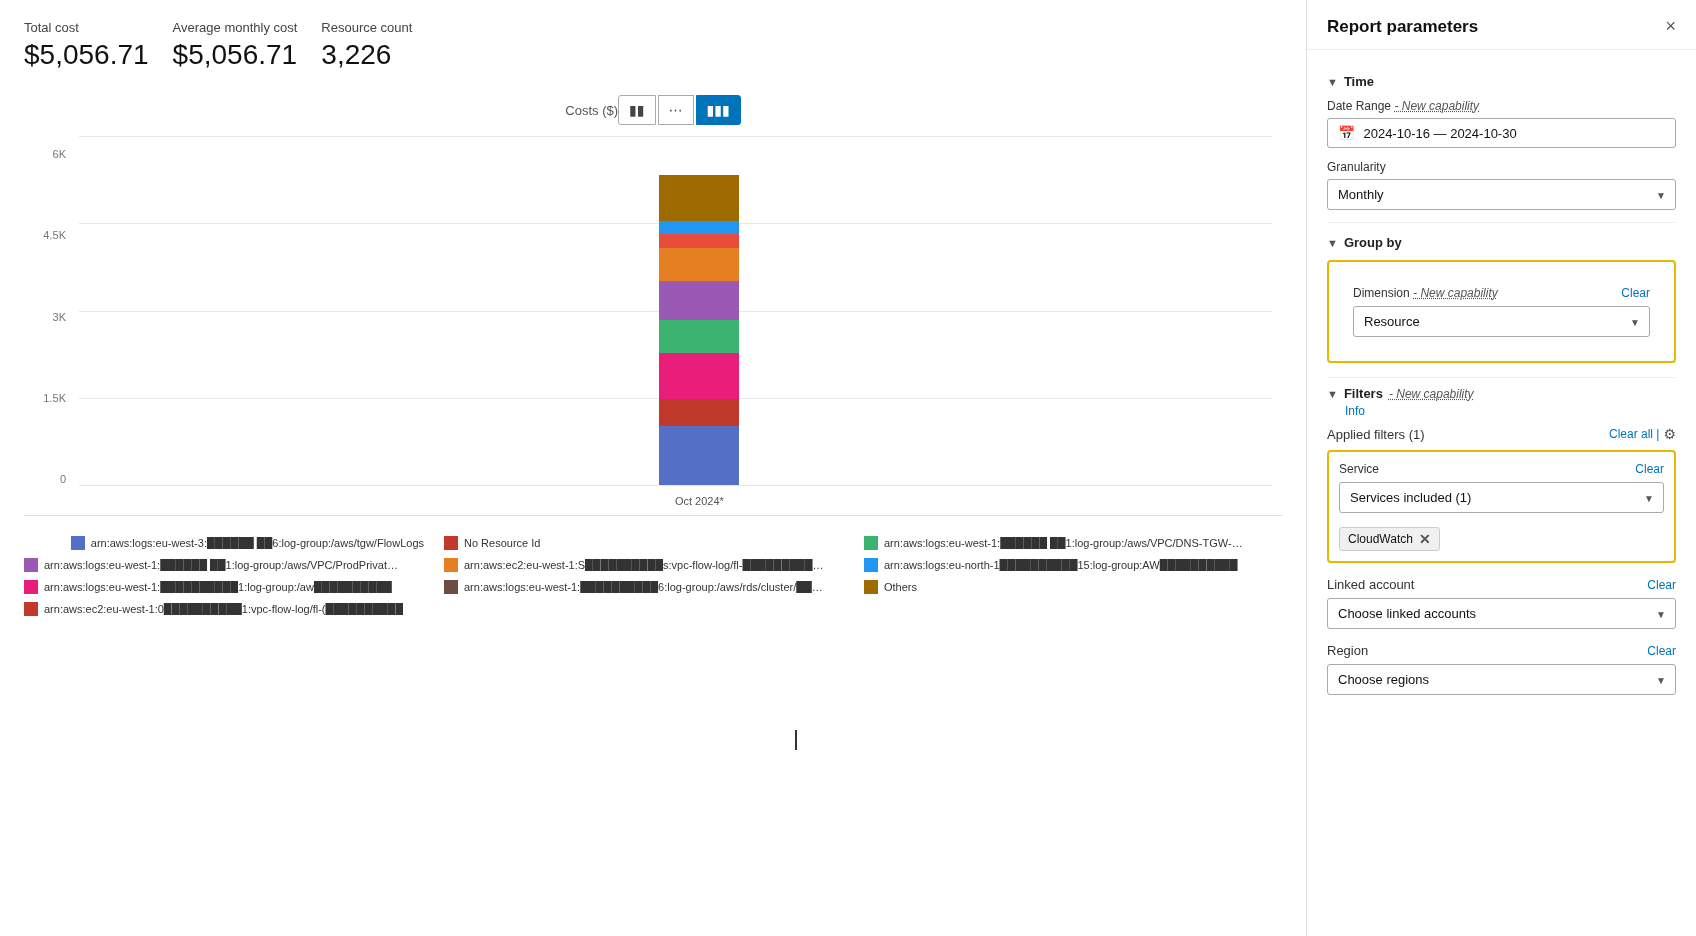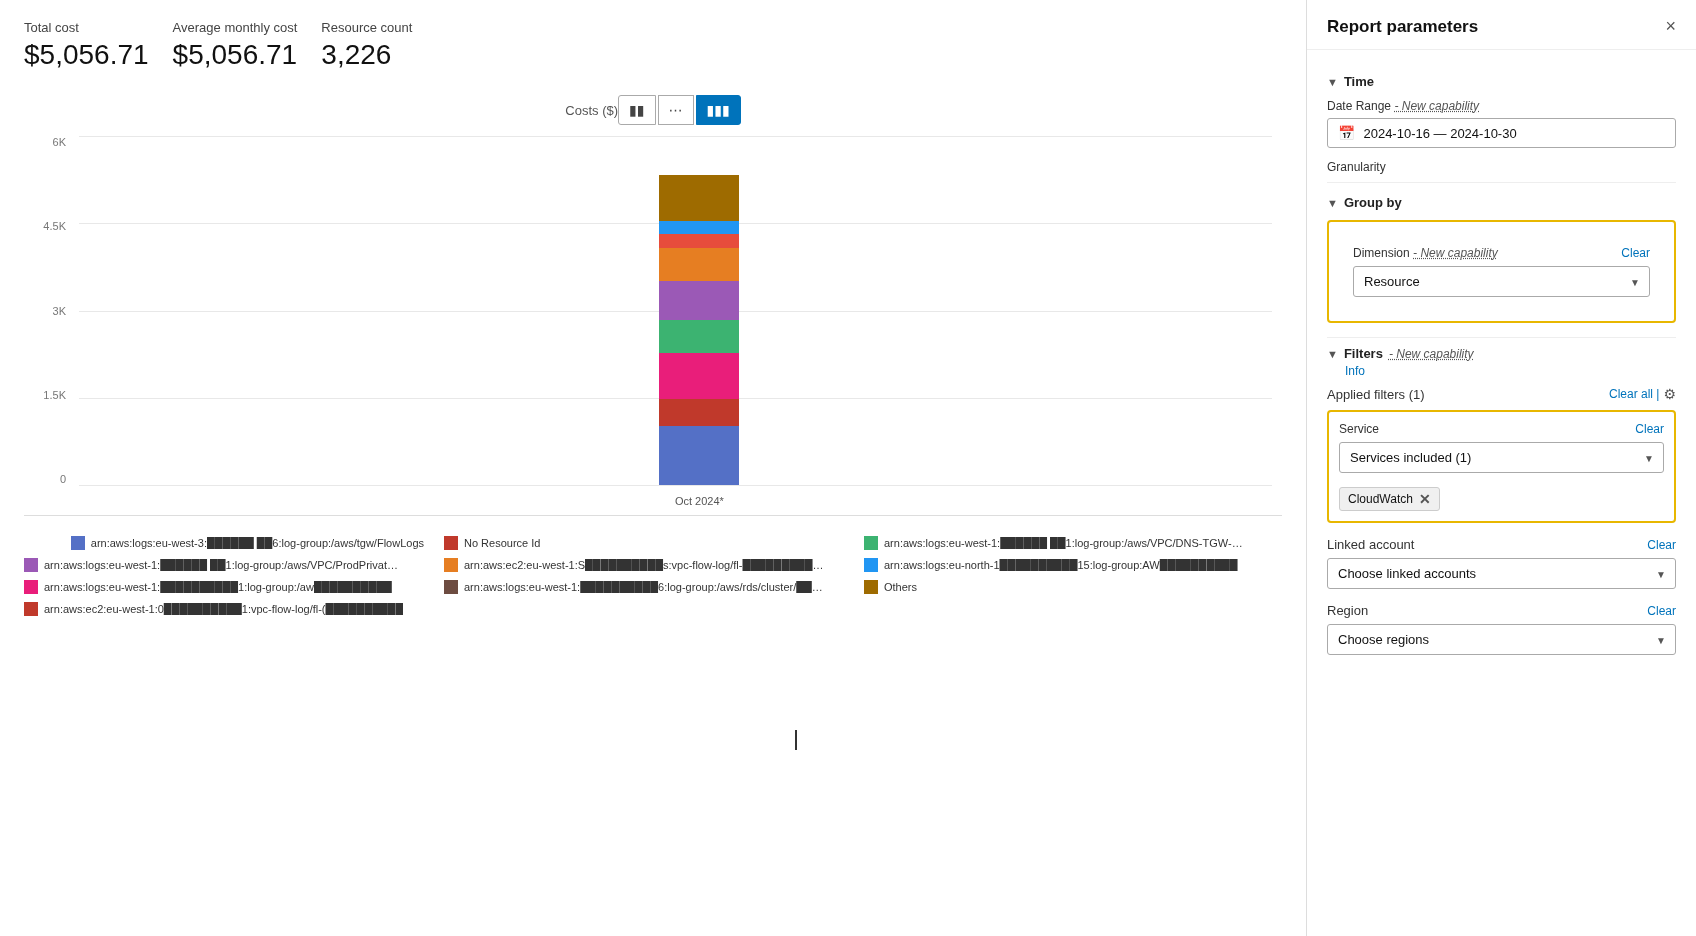--- a/index.html
+++ b/index.html
@@ -18,21 +18,21 @@
     .chart-header { display: flex; align-items: center; justify-content: center; margin-bottom: 11px; }
     .chart-title { font-size: 13px; color: #555; font-weight: 500; }
     .chart-controls { display: flex; gap: 2px; }
     .chart-btn { border: 1px solid #aaa; background: #fff; padding: 6px 10px; cursor: pointer; font-size: 14px; color: #444; }
     .chart-btn.active { background: #0073bb; border-color: #0073bb; color: #fff; }
     .chart-btn:first-child { border-radius: 3px 0 0 3px; }
     .chart-btn:last-child { border-radius: 0 3px 3px 0; }
 
     
     .chart-area { position: relative; width: 100%; height: 380px; border-bottom: 1px solid #ddd; }
-    .y-axis { position: absolute; left: 0; top: 0; bottom: 30px; width: 50px; display: flex; flex-direction: column; justify-content: space-between; align-items: flex-end; padding-right: 8px; }
+    .y-axis { position: absolute; left: 0; top: 12px; bottom: 30px; width: 50px; display: flex; flex-direction: column; justify-content: space-between; align-items: flex-end; padding-right: 8px; }
     .y-label { font-size: 11px; color: #777; }
     .chart-plot { position: absolute; left: 55px; right: 10px; top: 0; bottom: 30px; }
     .grid-line { position: absolute; left: 0; right: 0; border-top: 1px solid #e8e8e8; }
     .bar-container { position: absolute; bottom: 0; left: 50%; transform: translateX(-50%); width: 80px; }
     .x-label { position: absolute; bottom: -22px; left: 50%; transform: translateX(-50%); font-size: 11px; color: #555; white-space: nowrap; }
 
     
     .legend { margin-top: 20px; display: flex; flex-wrap: wrap; gap: 8px 20px; }
     .legend-item { display: flex; align-items: center; gap: 6px; font-size: 11px; color: #333; max-width: 400px; }
     .legend-color { width: 14px; height: 14px; flex-shrink: 0; }
@@ -221,20 +221,27 @@
       </span>
     </div>
     <div class="date-input">
       <span class="date-icon">📅</span>
       <span>2024-10-16 — 2024-10-30</span>
     </div>
 
     <div class="field-label-row">
       <span class="field-label">Granularity</span>
     </div>
+    <div class="select-wrapper">
+      <select class="select-field">
+        <option>Daily</option>
+        <option selected="">Monthly</option>
+        <option>Total</option>
+      </select>
+    </div>
 
     <hr class="divider">
 
     <div class="section-header">
       <span class="section-arrow">▼</span>
       <span class="section-title">Group by</span>
     </div>
 
     <div class="group-by-box">
       <div class="group-by-label-row">

